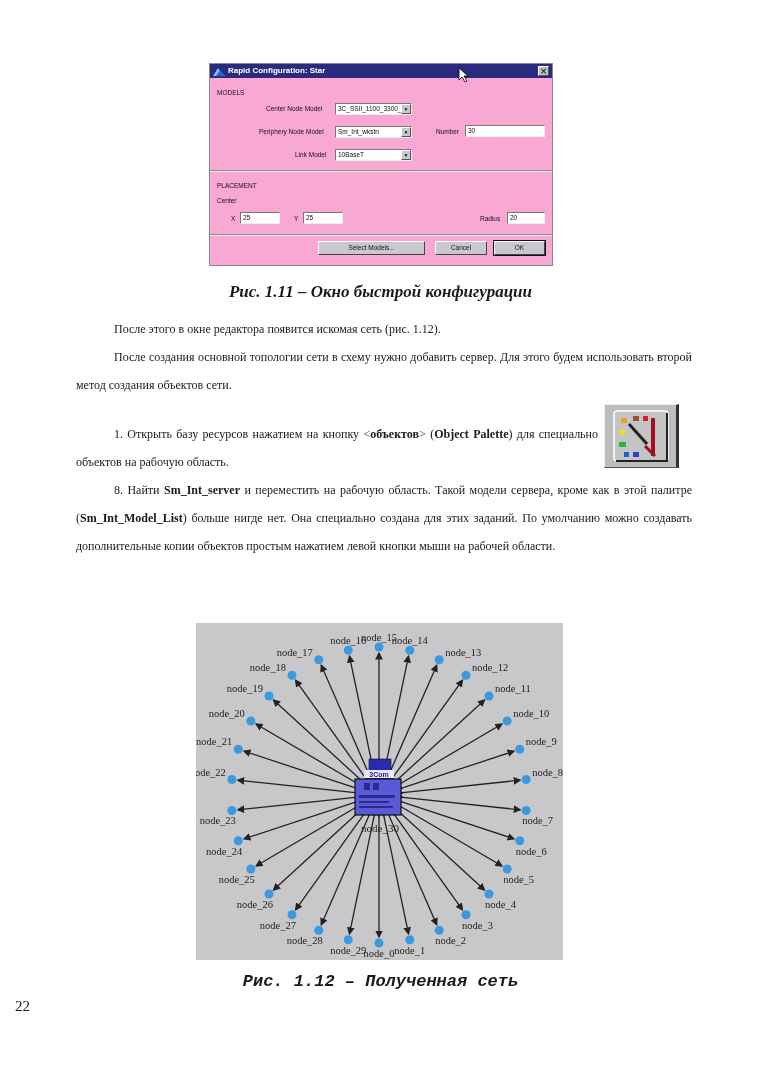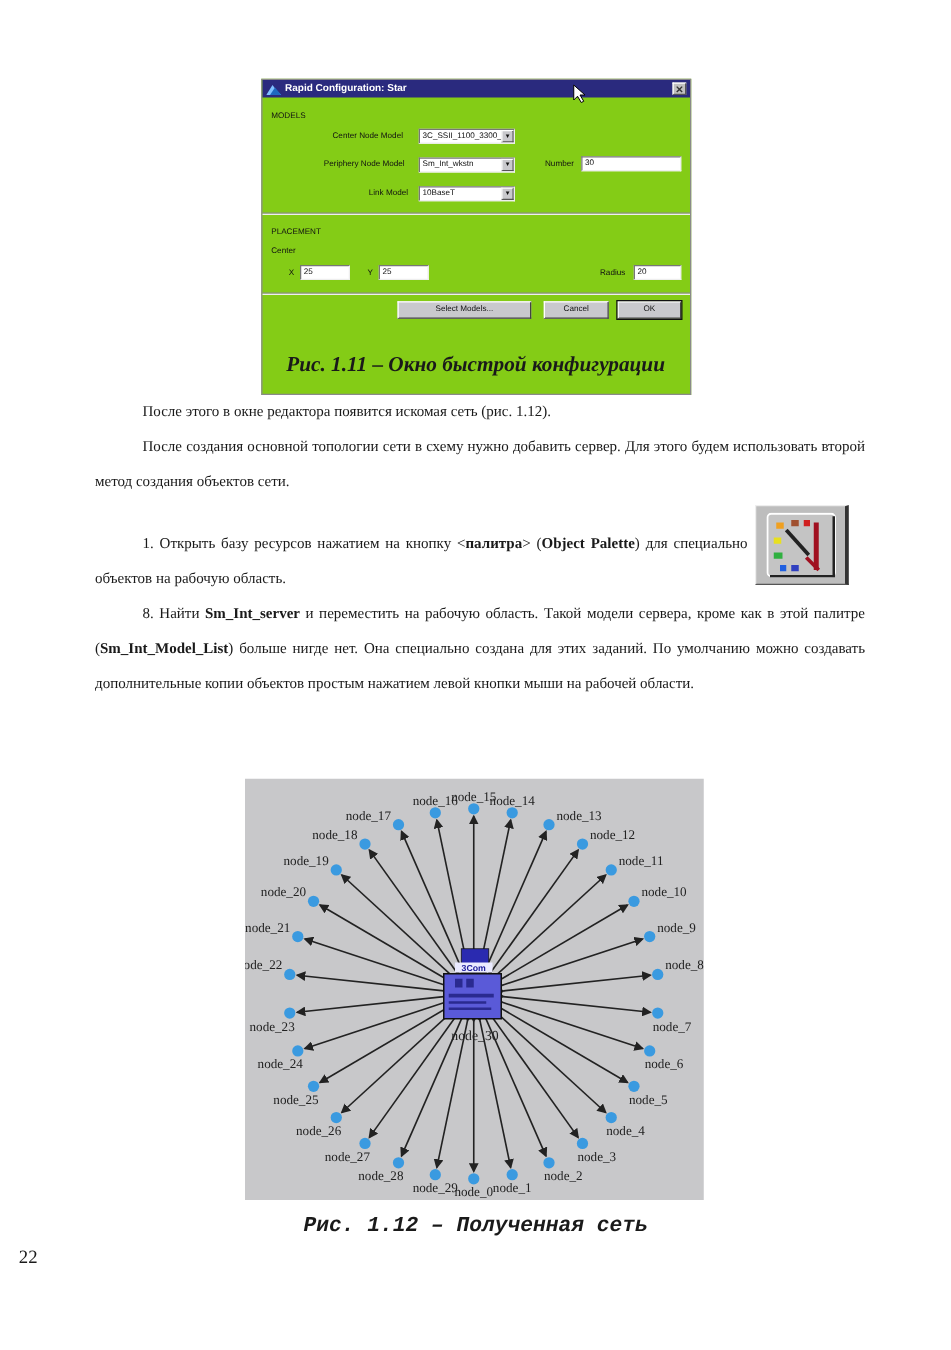--- a/index.html
+++ b/index.html
@@ -1,21 +1,21 @@
 <!DOCTYPE html>
 <html><head>
 <meta charset="utf-8">
 <style>
   html, body { margin:0; padding:0; background:#ffffff; }
   body { width:761px; height:1080px; position:relative; overflow:hidden;
          font-family:"Liberation Serif", serif; color:#1a1a1a; }
   .abs { position:absolute; }
 
   
-  .dialog { left:209px; top:63px; width:344px; height:253px; background:#84cc16;
+  .dialog { left:209px; top:63px; width:344px; height:203px; background:#f9a8d4;
             border:1px solid #8a8a8a; box-sizing:border-box; font-family:"Liberation Sans", sans-serif; }
   .titlebar { position:absolute; left:0; top:0; right:0; height:14px; background:#2a2a7e;
               color:#fff; font-size:8px; font-weight:bold; line-height:14px; padding-left:18px; }
   .titlebar .ticon { position:absolute; left:3px; top:2px; width:12px; height:10px; }
   .titlebar .closeb { position:absolute; right:3px; top:2px; width:11px; height:10px; background:#c0c0c0;
                       border:1px solid #fff; border-right-color:#555; border-bottom-color:#555;
                       color:#333; font-size:8px; line-height:9px; text-align:center; box-sizing:border-box; }
   .dlg-text { position:absolute; font-size:6.5px; color:#111; white-space:nowrap; }
   .dlg-input { position:absolute; background:#fff; height:12px; box-sizing:border-box;
                border:1px solid #777; border-right-color:#eee; border-bottom-color:#eee;
@@ -97,21 +97,21 @@
     <polygon points="1,1 1,13 4,10 7,15 9,14 6,9 10,9" fill="#fff" stroke="#000" stroke-width="0.8"></polygon>
   </svg>
 </div>
 
 <div class="abs caption" style="top:282px;">Рис. 1.11 – Окно быстрой конфигурации</div>
 
 <div class="abs para indent" style="top:315px;">После этого в окне редактора появится искомая сеть (рис. 1.12).</div>
 <div class="abs para indent" style="top:343px;">После создания основной топологии сети в схему нужно добавить сервер. Для этого будем использовать второй метод создания объектов сети.</div>
 
 <div class="abs para indent" style="top:420px;width:522px;">
-  <span>1. Открыть базу ресурсов нажатием на кнопку &lt;</span><b>палитра</b><span>&gt; (</span><b>Object Palette</b><span>) для специально объектов на рабочую область.</span>
+  <span>1. Открыть базу ресурсов нажатием на кнопку &lt;</span><b>объектов</b><span>&gt; (</span><b>Object Palette</b><span>) для специально объектов на рабочую область.</span>
 </div>
 
 <div class="abs palette">
   <svg style="position:absolute;left:8px;top:5px;width:56px;height:52px;" viewBox="0 0 56 52">
     <rect x="1" y="1" width="54" height="50" rx="3" fill="#c4c4c4" stroke="#fff" stroke-width="1.5"></rect>
     <path d="M3 51 H54 V3" fill="none" stroke="#222" stroke-width="2"></path>
     <rect x="8" y="8" width="6" height="5" fill="#f0a020"></rect>
     <rect x="20" y="6" width="6" height="5" fill="#a05030"></rect>
     <rect x="30" y="6" width="5" height="5" fill="#d02020"></rect>
     <rect x="6" y="20" width="6" height="5" fill="#e8e020"></rect>

